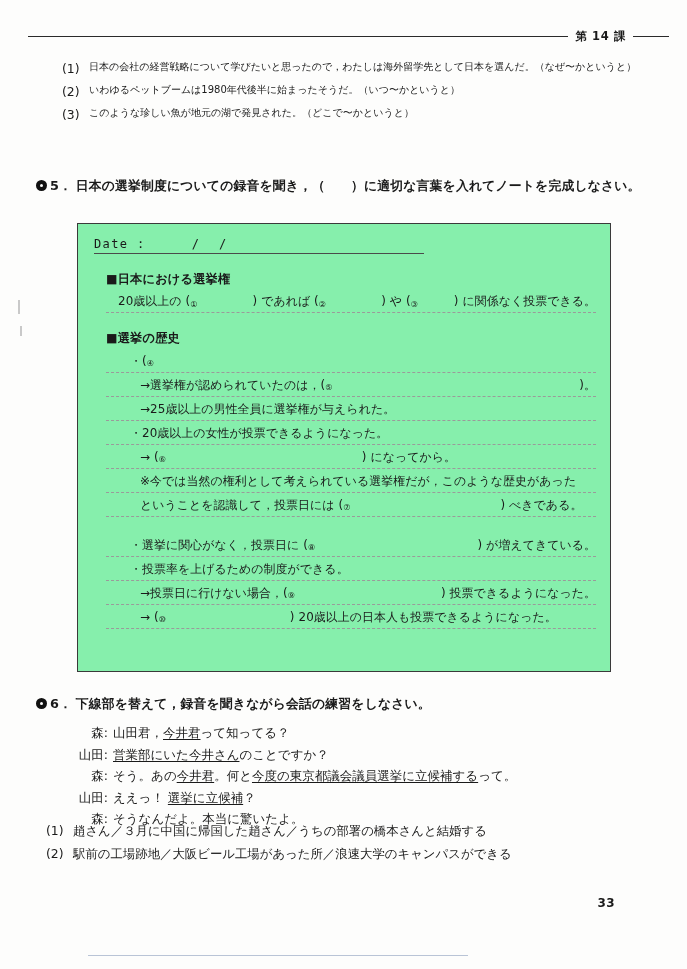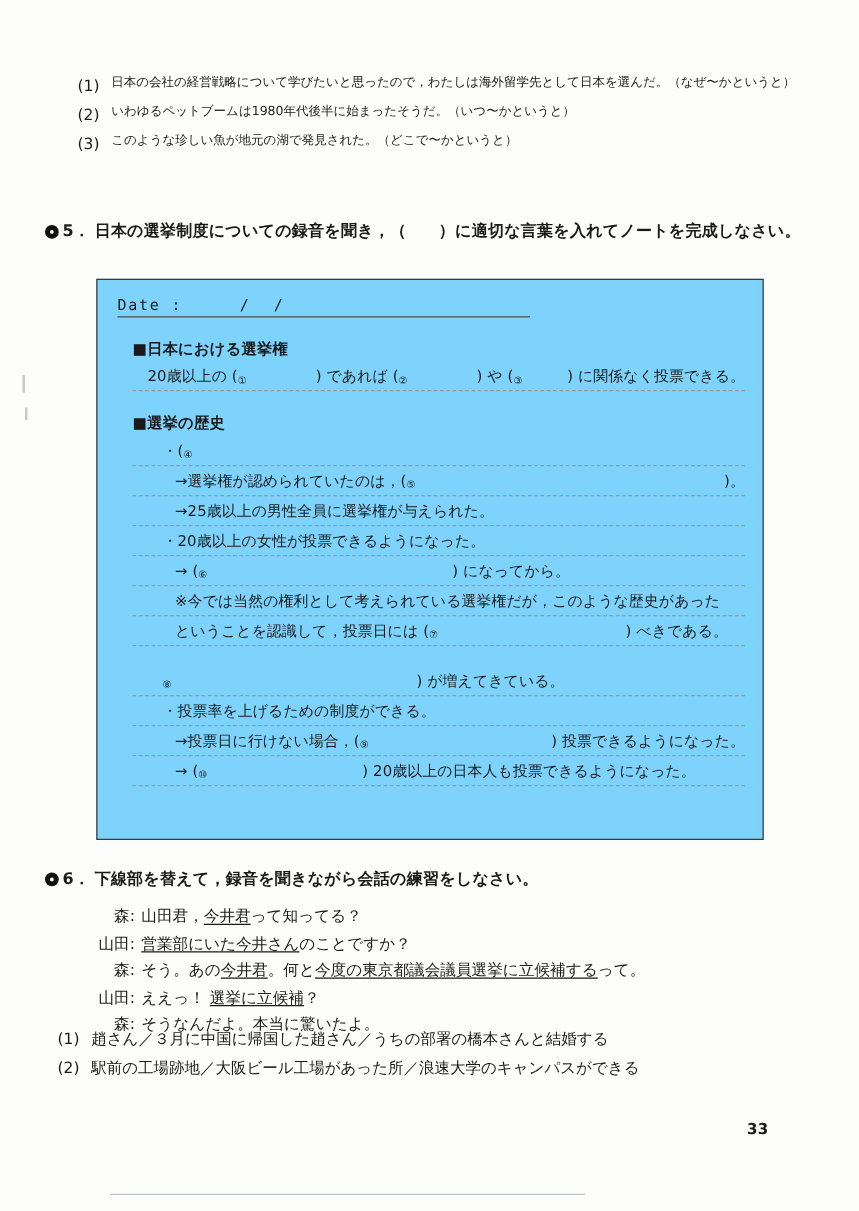--- a/index.html
+++ b/index.html
@@ -122,21 +122,21 @@
   #ex6-head { top: 694px; left: 36px; right: 36px; }
 
   
   .note-box {
     position: absolute;
     left: 77px;
     top: 223px;
     width: 534px;
     height: 449px;
     border: 1.4px solid #3a3a3a;
-    background: #7dd3fc;
+    background: #86efac;
     box-sizing: border-box;
     padding: 13px 14px 0 16px;
   }
 
   .note-date {
     display: flex;
     align-items: baseline;
     border-bottom: 1.1px solid #4a4a4a;
     width: 330px;
     padding-bottom: 2px;
@@ -255,20 +255,25 @@
   .margin-fleck {
     position: absolute;
     background: #c9c9c9;
   }
 </style>
 </head>
 <body>
 
 <div class="page">
 
+  <div class="header">
+    <div class="rule-left"></div>
+    <div class="lesson">第 14 課</div>
+    <div class="rule-right"></div>
+  </div>
 
   <div class="sent-list" id="sent-list">
       <div class="sent-item">
         <div class="sent-num">(1)</div>
         <div class="sent-body">日本の会社の経営戦略について学びたいと思ったので，わたしは海外留学先として日本を選んだ。（なぜ〜かというと）</div>
       </div>
       <div class="sent-item">
         <div class="sent-num">(2)</div>
         <div class="sent-body">いわゆるペットブームは1980年代後半に始まったそうだ。（いつ〜かというと）</div>
       </div>
@@ -337,20 +342,21 @@
           </div>
           <div class="ruled ind3">
             <span>ということを認識して，投票日には (</span>
             <span class="cnum">⑦</span>
             <span class="blank-h"></span>
             <span>) べきである。</span>
           </div>
         </div>
         <div class="note-section">
           <div class="ruled ind2">
+            <span>・選挙に関心がなく，投票日に (</span>
             <span class="cnum">⑧</span>
             <span class="blank-xl"></span>
             <span>) が増えてきている。</span>
           </div>
           <div class="ruled ind2">
             <span>・投票率を上げるための制度ができる。</span>
           </div>
           <div class="ruled ind3">
             <span>→投票日に行けない場合，(</span>
             <span class="cnum">⑨</span>

